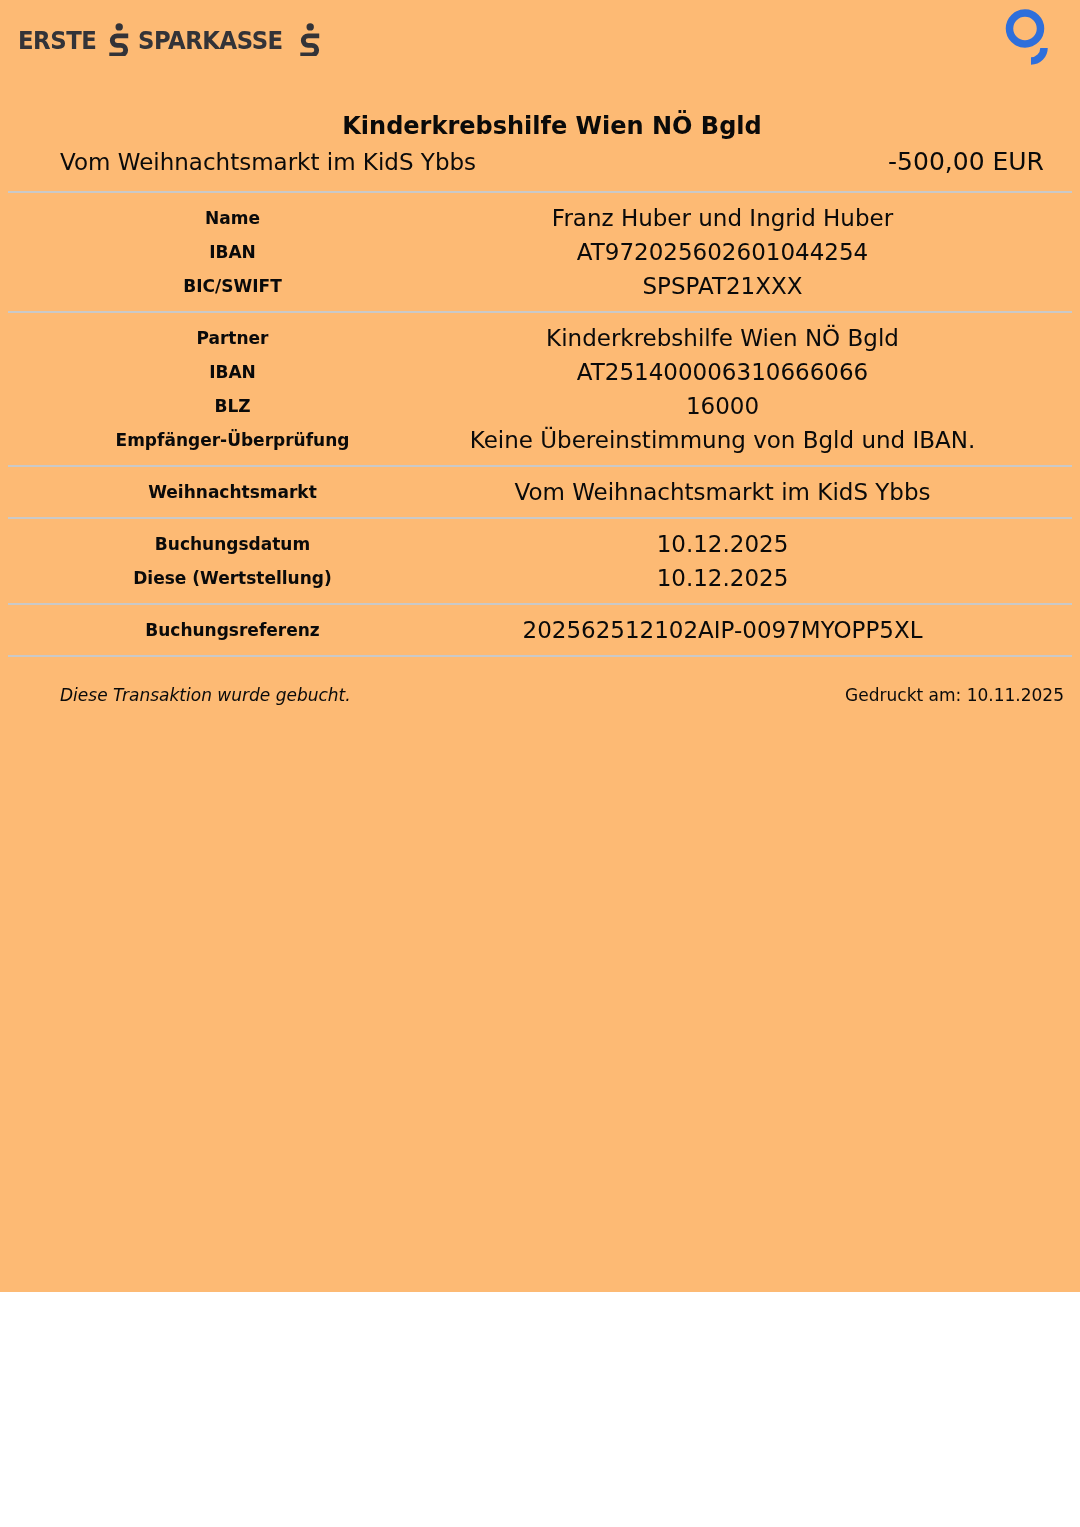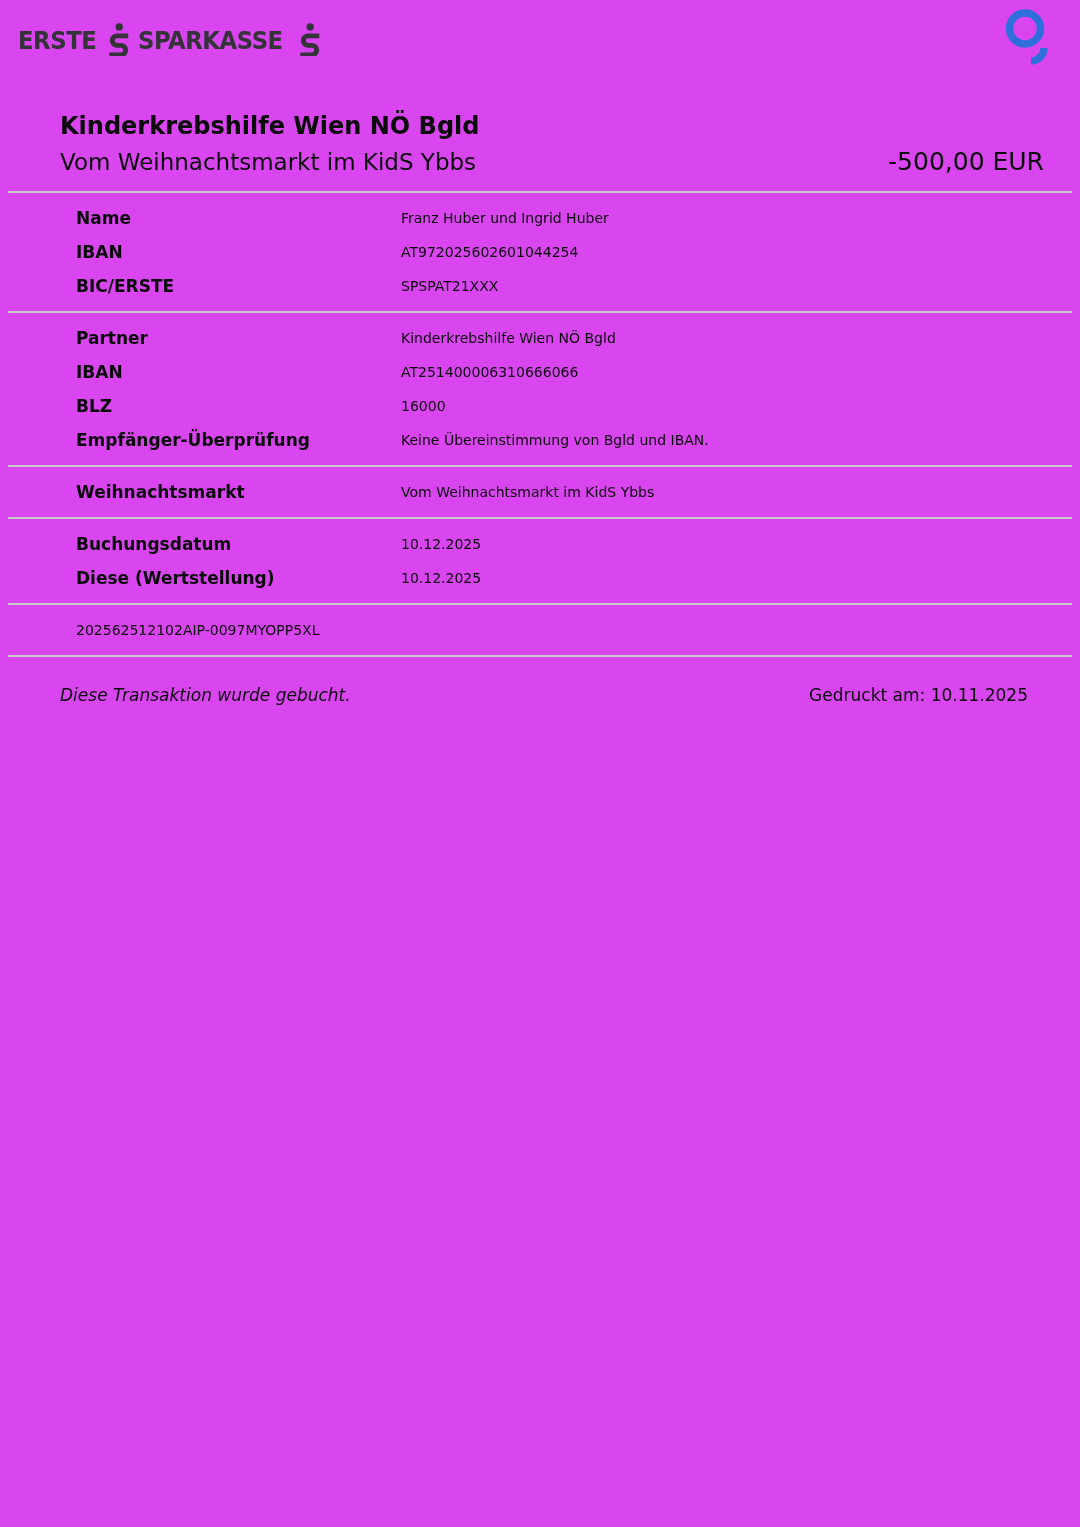--- a/index.html
+++ b/index.html
@@ -4,23 +4,24 @@
 <style>
   * { margin: 0; padding: 0; box-sizing: border-box; }
   html, body { background: #ffffff; }
   body {
     font-family: "DejaVu Sans", "Liberation Sans", sans-serif;
     color: #111111;
   }
   .page {
     position: relative;
     width: 1080px;
-    height: 1527px;
-    background: #d946ef;
+    height: 1292px;
+    background: #fdba74;
     overflow: hidden;
+    text-align: center;
   }
 
   
   .header {
     height: 75px;
     display: flex;
     justify-content: space-between;
     align-items: flex-start;
     padding: 9px 30px 0 18px;
   }
@@ -84,31 +85,31 @@
     grid-template-columns: 325px 1fr;
     line-height: 34px;
   }
   .detail-label {
     font-size: 17px;
     font-weight: 700;
     color: #0a0a0a;
     padding-right: 12px;
   }
   .detail-value {
-    font-size: 14px;
+    font-size: 23px;
     font-weight: 400;
     color: #0a0a0a;
   }
 
   
   .footer {
     display: flex;
     justify-content: space-between;
     align-items: baseline;
-    margin: 28px 52px 0 60px;
+    margin: 28px 16px 0 60px;
   }
   .status-note {
     font-size: 17px;
     font-style: italic;
     color: #0a0a0a;
   }
   .printed-at {
     font-size: 17px;
     color: #0a0a0a;
     white-space: nowrap;
@@ -152,21 +153,21 @@
       <section class="detail-section">
         <div class="detail-row">
           <div class="detail-label">Name</div>
           <div class="detail-value">Franz Huber und Ingrid Huber</div>
         </div>
         <div class="detail-row">
           <div class="detail-label">IBAN</div>
           <div class="detail-value">AT972025602601044254</div>
         </div>
         <div class="detail-row">
-          <div class="detail-label">BIC/ERSTE</div>
+          <div class="detail-label">BIC/SWIFT</div>
           <div class="detail-value">SPSPAT21XXX</div>
         </div>
       </section>
       <hr class="divider">
       <section class="detail-section">
         <div class="detail-row">
           <div class="detail-label">Partner</div>
           <div class="detail-value">Kinderkrebshilfe Wien NÖ Bgld</div>
         </div>
         <div class="detail-row">
@@ -196,20 +197,21 @@
           <div class="detail-value">10.12.2025</div>
         </div>
         <div class="detail-row">
           <div class="detail-label">Diese (Wertstellung)</div>
           <div class="detail-value">10.12.2025</div>
         </div>
       </section>
       <hr class="divider">
       <section class="detail-section">
         <div class="detail-row">
+          <div class="detail-label">Buchungsreferenz</div>
           <div class="detail-value">202562512102AIP-0097MYOPP5XL</div>
         </div>
       </section>
       <hr class="divider">
     </main>
 
   <footer class="footer">
     <div class="status-note">Diese Transaktion wurde gebucht.</div>
     <div class="printed-at">Gedruckt am: 10.11.2025</div>
   </footer>

